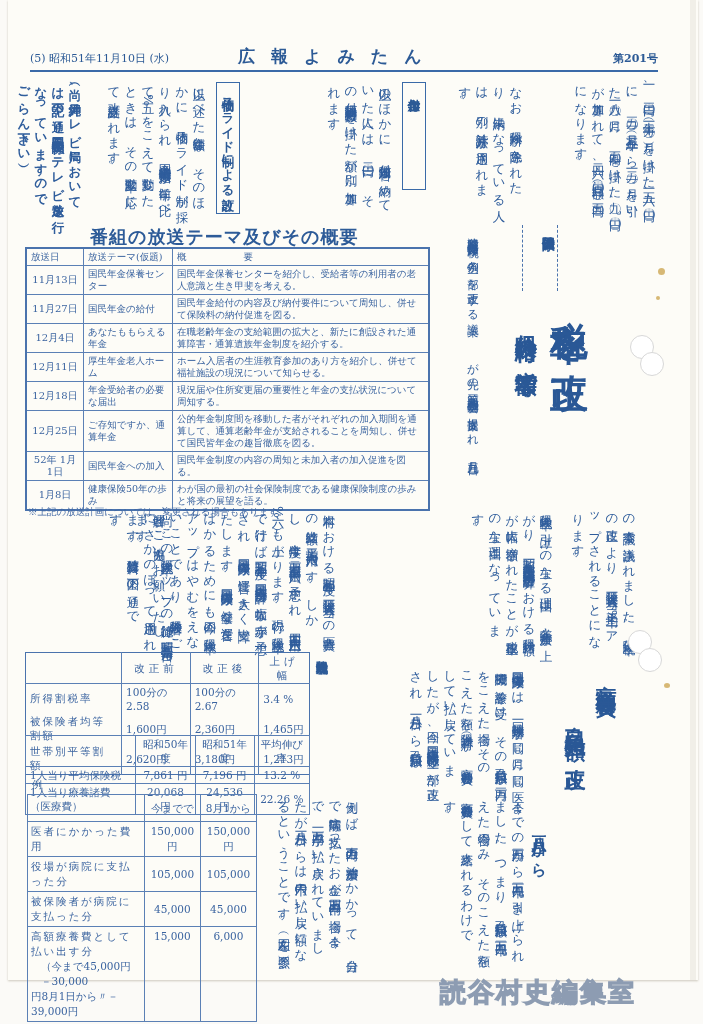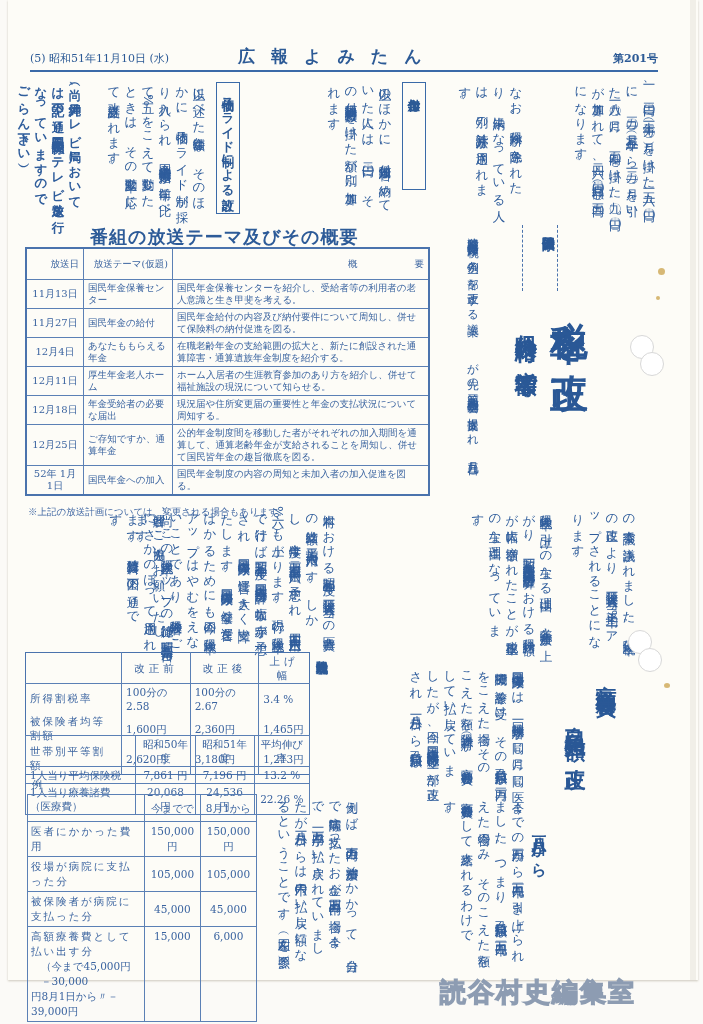--- a/index.html
+++ b/index.html
@@ -27,21 +27,21 @@
   .vbox {
     position:absolute; writing-mode:vertical-rl; border:1.5px solid #3a6aa8;
     font-weight:bold; font-size:12.5px; line-height:16px; padding:6px 3px;
     font-family:"DejaVu Sans",sans-serif; color:#2c5a96;
   }
 
   .tbl-title { position:absolute; left:90px; top:225px; font-size:18px; font-weight:bold; letter-spacing:1px; font-family:"DejaVu Sans",sans-serif; color:#2d5b98;text-align:center;}
   table { border-collapse:collapse; color:#3b64a0; }
   .prog { position:absolute; left:25px; top:247px; width:405px; font-size:9.5px; border:2px solid #4a73ad; }
   .prog td, .prog th { border:1px solid #5b80b5; padding:2px 4px; vertical-align:middle; line-height:12px; font-weight:normal; }
-  .prog th { font-size:9.5px; text-align:right; padding:9px 4px; }
+  .prog th { font-size:9.5px; text-align:left; padding:2px 4px; }
   .prog td.d { width:48px; text-align:center; font-size:10px; }
   .prog td.t { width:80px; }
   .note { position:absolute; left:28px; top:506px; font-size:9.5px; color:#4067a3; }
 
   .rate { position:absolute; left:25px; top:652px; width:285px; font-size:10.5px; border:1.5px solid #4a73ad; }
   .rate td, .rate th { padding:1px 4px; line-height:14px; font-weight:normal; }
   .rate th { border-bottom:1px solid #5b80b5; border-left:1px solid #5b80b5; text-align:center; letter-spacing:4px; }
   .rate td { border-left:1px solid #5b80b5; }
   .rate td.lab { letter-spacing:2px; border-left:none;font-family:Liberation Serif, serif; }
   .rate-side { position:absolute; left:313px; top:652px; writing-mode:vertical-rl; font-size:12px; font-weight:bold; font-family:"DejaVu Sans",sans-serif; color:#2d5b98; }
@@ -122,20 +122,25 @@
   <tr>
         <td class="d">12月25日</td>
         <td class="t">ご存知ですか、通算年金</td>
         <td>公的年金制度間を移動した者がそれぞれの加入期間を通算して、通算老齢年金が支給されることを周知し、併せて国民皆年金の趣旨徹底を図る。</td>
       </tr>
   <tr>
         <td class="d">52年 1月1日</td>
         <td class="t">国民年金への加入</td>
         <td>国民年金制度の内容の周知と未加入者の加入促進を図る。</td>
       </tr>
+  <tr>
+        <td class="d">1月8日</td>
+        <td class="t">健康保険50年の歩み</td>
+        <td>わが国の最初の社会保険制度である健康保険制度の歩みと将来の展望を語る。</td>
+      </tr>
 </tbody>
   </table>
 <div class="note">※上記の放送計画については、変更される場合もあります。</div>
 
 <div class="tag" style="width:32px; height:62px; writing-mode:vertical-rl;">国民健康保険</div>
 <div class="big-head" style="left:548px; top:290px; font-size:38px; line-height:42px; letter-spacing:4px;">税率を改正</div>
 <div class="big-head" style="left:513px; top:318px; font-size:22px; line-height:26px; letter-spacing:2px;">保険給付の増額等で</div>
 <div class="vcol" style="left:441px; top:228px; height:110px; width:40px; font-size:11.5px;">読谷村国民健康保険税の条例の一部を改正する議案</div>
 <div class="vcol" style="left:441px; top:355px; height:135px; width:40px; font-size:11.5px;">が先の第三九回村議会定例会に提提案され、九月三〇日</div>
 

